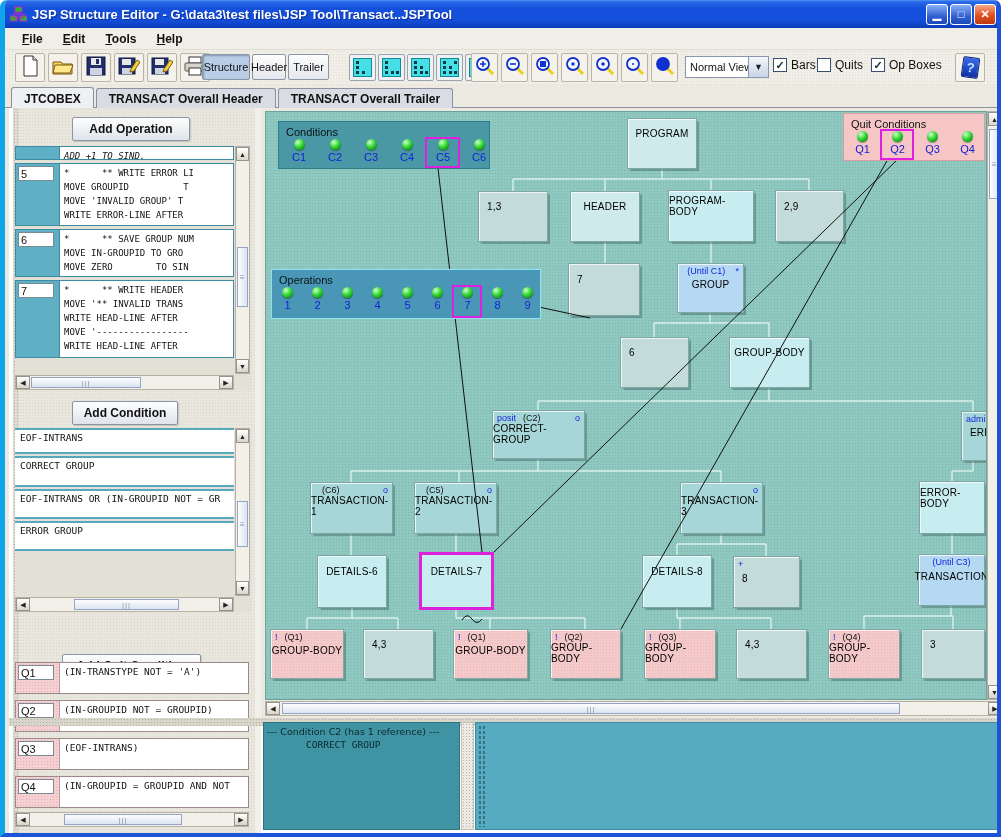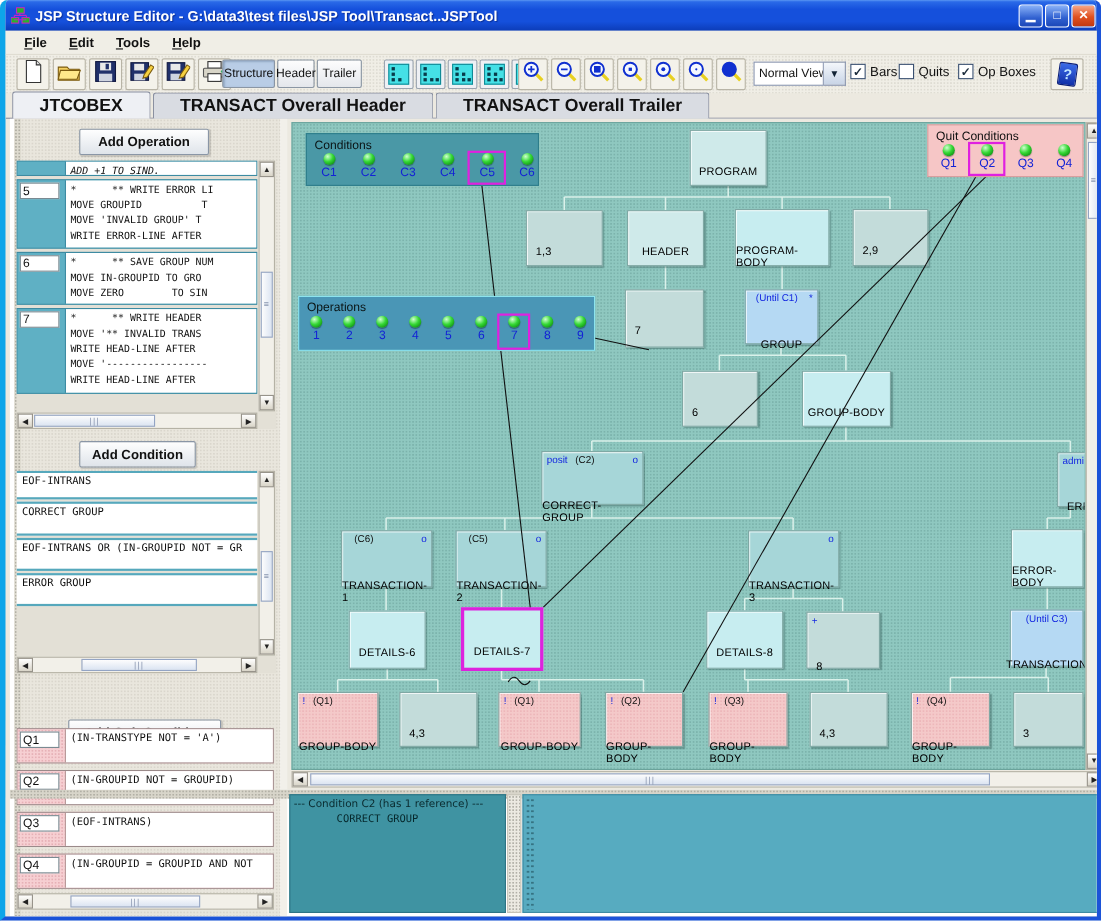--- a/index.html
+++ b/index.html
@@ -50,22 +50,22 @@
   .chk-label { font-size:12px; color:#111; }
   #help-btn { position:absolute; left:950px; top:3px; width:30px; height:29px; border:1px solid #b8b4a6;
     border-radius:2px; background:#f4f2ea; display:flex; align-items:center; justify-content:center; }
   #help-ic { width:17px; height:21px; background:linear-gradient(#3a6ae8,#1030a8); border:1px solid #0a1e78;
     border-radius:2px; transform:rotate(8deg); color:#bfe6ff; font-weight:bold; font-size:13px;
     display:flex; align-items:center; justify-content:center; }
 
   
   #tabbar { position:absolute; left:0; top:85px; width:993px; height:23px; border-bottom:1px solid #8a90a0;
     display:flex; align-items:flex-end; padding-left:6px; gap:2px; background:#ece9e0; }
-  .tab { border:1px solid #8a90a0; border-bottom:none; border-radius:3px 3px 0 0; font-size:16px;
-    font-weight:bold; color:#111; background:#d9dce2; padding:3px 24px 2px; position:relative; top:1px; }
+  .tab { border:1px solid #8a90a0; border-bottom:none; border-radius:3px 3px 0 0; font-size:12px;
+    font-weight:bold; color:#111; background:#d9dce2; padding:3px 12px 2px; position:relative; top:1px; }
   .tab.sel { background:#eef0f4; padding-top:4px; }
 
   
   #content { position:absolute; left:4px; top:108px; width:993px; height:725px; background:#ffffff; }
 
   
   #left-panel { position:absolute; left:4px; top:0; width:242px; height:725px; background:#e9e6dd;
     background-image:radial-gradient(rgba(130,125,110,.15) 1px, transparent 1px); background-size:3px 3px; }
   #left-grip { position:absolute; left:0; top:0; width:6px; height:725px; background:#dedbd0;
     background-image:radial-gradient(rgba(90,90,80,.35) 1px, transparent 1px); background-size:3px 3px; }
@@ -108,21 +108,21 @@
     overflow:hidden; border:1px solid #6aa39b; }
   svg.layer { position:absolute; left:0; top:0; pointer-events:none; }
   .node { position:absolute; border:1px solid #7fa8a4; display:flex; flex-direction:column;
     box-shadow:inset 1px 1px 0 rgba(255,255,255,.75), 1.5px 1.5px 1px rgba(35,70,66,.35);
     font-size:10px; color:#000; z-index:2; }
   .node .top { display:flex; font-size:9px; padding:2px 4px 0; line-height:10px; }
   .node .tl { color:#1326e0; }
   .node .tc { margin-left:7px; color:#111; }
   .node .tc.blue { color:#1326e0; margin-left:auto; margin-right:auto; }
   .node .tr { margin-left:auto; color:#1326e0; }
-  .node .lbl { flex:1; display:flex; align-items:center; justify-content:center; padding-bottom:20px; letter-spacing:.2px;margin-top:32px; }
+  .node .lbl { flex:1; display:flex; align-items:center; justify-content:center; padding-bottom:20px; letter-spacing:.2px; }
   .node.left .lbl { justify-content:flex-start; padding-left:8px; }
   .node.bg-plain { background:#cfeaea; } .node.bg-body { background:#c7edf0; }
   .node.bg-num { background:#c3dcda; }  .node.bg-blue { background:#b5d9f3; }
   .node.bg-teal { background:#a6d6d8; } .node.bg-pink { background:#f4c9c9;
     background-image:radial-gradient(rgba(220,140,150,.3) 1px, transparent 1px); background-size:3px 3px; }
   .node.selected { border:3px solid #dd22dd; box-shadow:none; }
 
   .dg-panel { position:absolute; z-index:4; }
   #cond-panel { background:#4a98a6; border:1px solid #2d7d8a; }
   #ops-panel { background:#4a96b6; border:1px solid #8ce4ee; }

